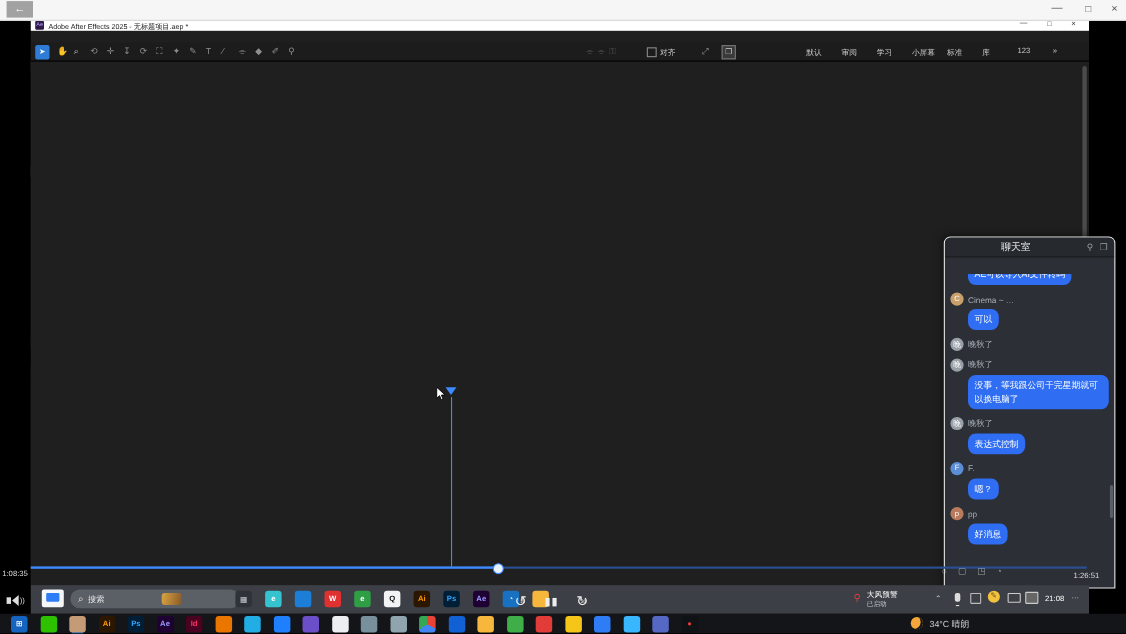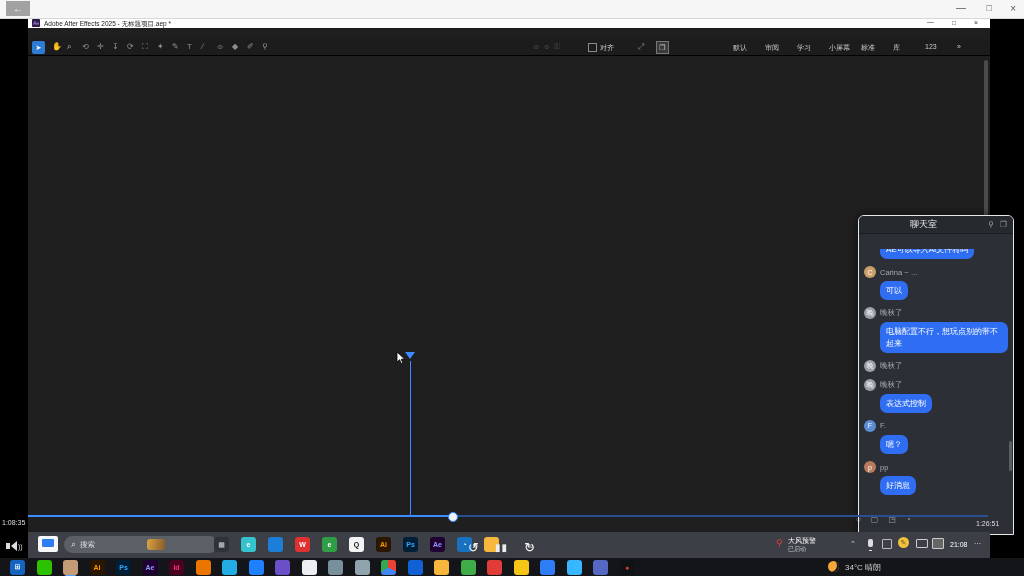--- a/index.html
+++ b/index.html
@@ -76,32 +76,32 @@
   <div class="abs" id="chat" style="left:858px;top:215px;width:154px;height:318px;background:#2c2f35;border:1px solid #e8e8e8;border-radius:6px 6px 0 0;z-index:6;overflow:hidden;box-shadow:0 0 8px rgba(0,0,0,.6);">
     <div class="abs fx" style="left:0;top:0;right:0;height:17px;background:#26292e;border-bottom:1px solid #1a1c20;">
       <div style="flex:1;text-align:center;font-size:9px;color:#e8eaed;">聊天室</div>
       <span style="color:#9aa0a6;font-size:8px;margin-right:6px;">⚲</span>
       <span style="color:#9aa0a6;font-size:8px;margin-right:6px;">❐</span>
     </div>
     <div class="abs" id="chat-body" style="left:0;top:33px;right:0;bottom:0;overflow:hidden;padding:0 4px 0 5px;">
         <div class="bubble" style="margin-left: 16px; margin-top: -9px;">AE可以导入AI文件转吗</div>
         <div class="fx" style="margin: 7px 0px 3px;">
           <div class="avat" style="background: rgb(201, 160, 107);">C</div>
-          <span class="uname">Carina ~ …</span>
+          <span class="uname">Cinema ~ …</span>
         </div>
         <div class="bubble" style="margin-left: 16px;">可以</div>
         <div class="fx" style="margin: 7px 0px 3px;">
           <div class="avat" style="background: rgb(154, 160, 168);">晚</div>
           <span class="uname">晚秋了</span>
         </div>
-        <div class="bubble" style="margin-left: 16px;">电脑配置不行，想玩点别的带不起来</div>
         <div class="fx" style="margin: 7px 0px 3px;">
           <div class="avat" style="background: rgb(154, 160, 168);">晚</div>
           <span class="uname">晚秋了</span>
         </div>
+        <div class="bubble" style="margin-left: 16px;">没事，等我跟公司干完星期就可以换电脑了</div>
         <div class="fx" style="margin: 7px 0px 3px;">
           <div class="avat" style="background: rgb(154, 160, 168);">晚</div>
           <span class="uname">晚秋了</span>
         </div>
         <div class="bubble" style="margin-left: 16px;">表达式控制</div>
         <div class="fx" style="margin: 7px 0px 3px;">
           <div class="avat" style="background: rgb(91, 142, 214);">F</div>
           <span class="uname">F.</span>
         </div>
         <div class="bubble" style="margin-left: 16px;">嗯？</div>

